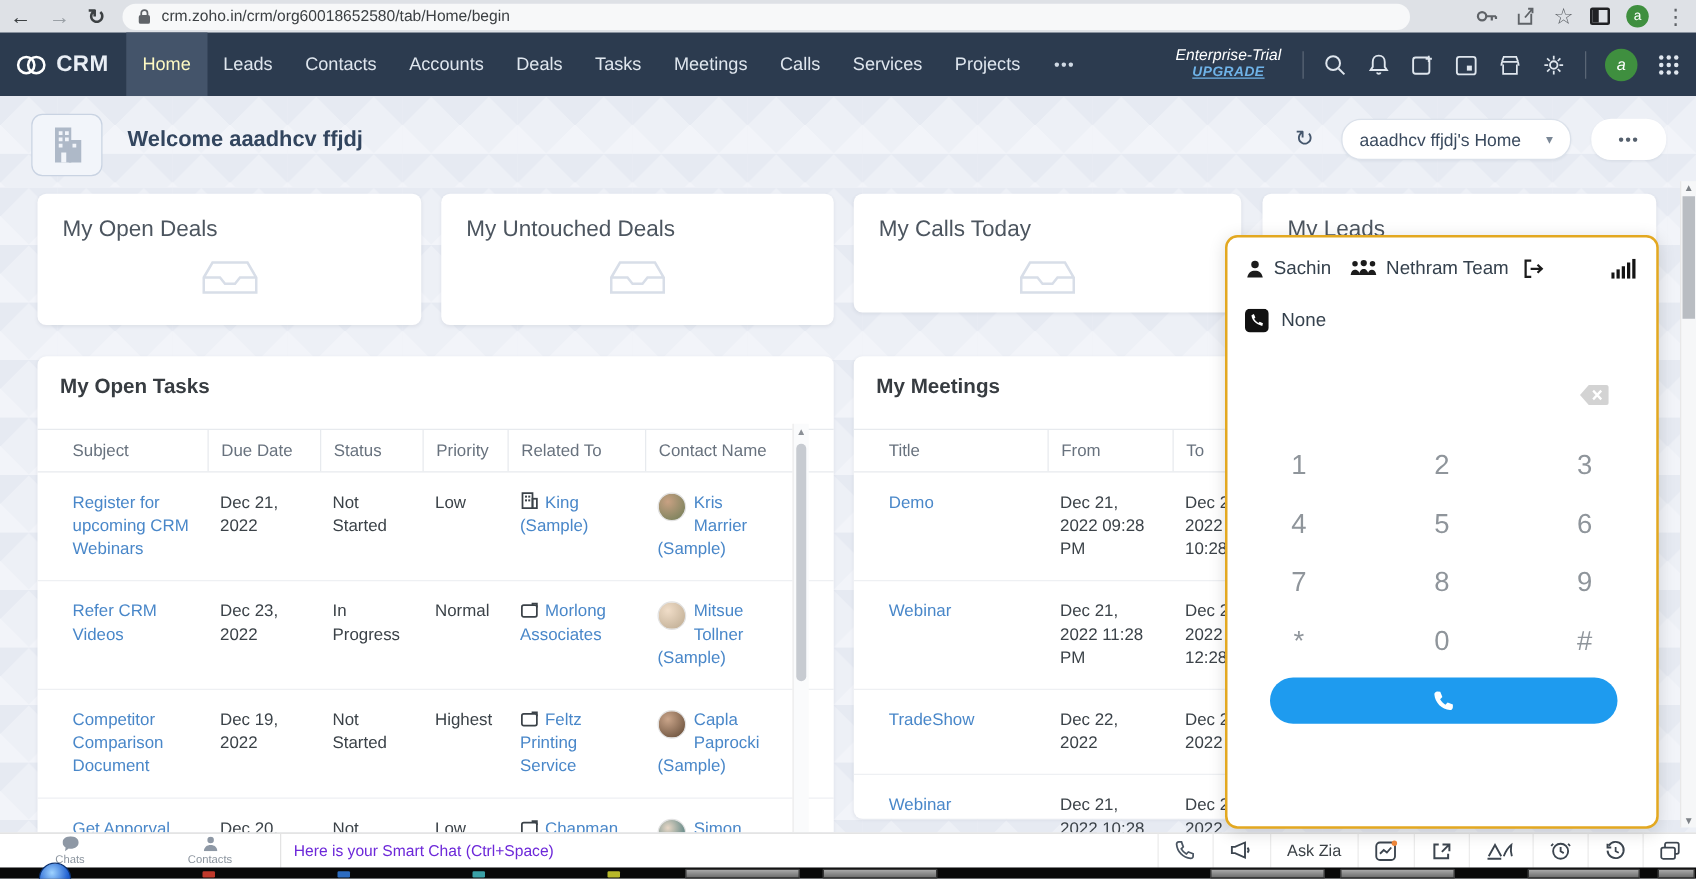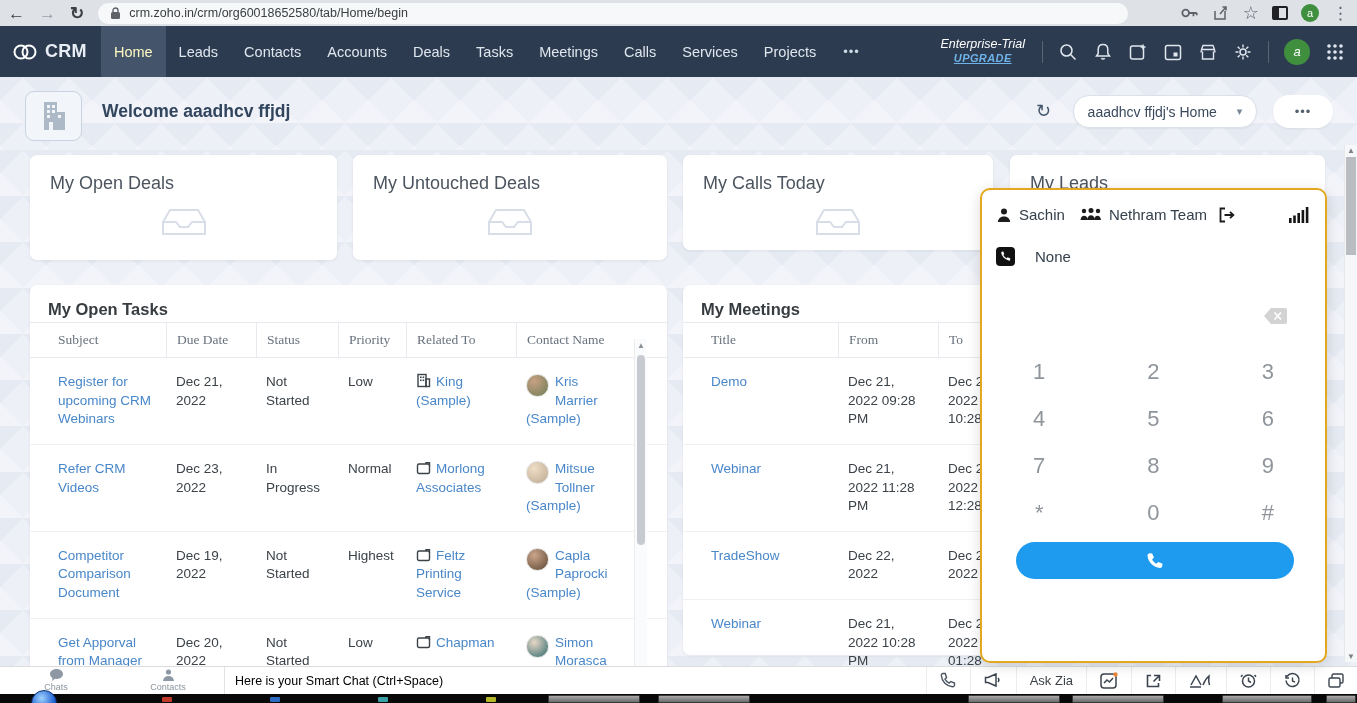--- a/index.html
+++ b/index.html
@@ -54,21 +54,21 @@
   .main { position:absolute; top:150px; left:0; width:1357px; height:516px; overflow:hidden; }
   .card { position:absolute; background:#fff; border-radius:7px; box-shadow:0 1px 3px rgba(45,62,89,.08); }
   .card-title { font-size:18px; color:#4c555f; padding:18px 0 0 20px; }
   .tray { position:absolute; left:50%; top:52px; transform:translateX(-50%); }
   .sec-title { font-size:16.5px; font-weight:700; color:#373c41; padding:15px 0 0 18px; }
 
   
   .tbl-head, .tbl-row { display:grid; padding-left:28px; padding-right:36px; }
   .tasks-grid { grid-template-columns:108px 90px 82px 68px 110px auto; }
   .meet-grid { grid-template-columns:127px 100px auto; }
-  .tbl-head { margin-top:3px; border-top:1px solid #e7eaee; border-bottom:1px solid #e7eaee;font-family:Liberation Serif, serif; }
+  .tbl-head { margin-top:24px; border-top:1px solid #e7eaee; border-bottom:1px solid #e7eaee; }
   .tbl-head > div { font-size:13.5px; color:#68727e; padding:9px 8px 9px 0; }
   .tbl-head > div + div { border-left:1px solid #e7eaee; padding-left:10px; }
   .tbl-row { border-bottom:1px solid #eef0f3; }
   .tbl-row > div { font-size:13.5px; color:#3b4248; padding:15px 10px 15px 0; line-height:1.38; }
   .tbl-row > div + div { padding-left:10px; }
   .lnk { color:#4987c9; cursor:pointer; }
   .rel-ic { display:inline-block; vertical-align:-2px; margin-right:5px; }
   .c-avatar { float:left; width:23px; height:23px; border-radius:50%; margin:1px 6px 2px 0; border:1px solid #e2e2e2; }
   .av1 { background:radial-gradient(circle at 35% 30%, #c8a183, #6d7c55); }
   .av2 { background:radial-gradient(circle at 35% 30%, #f0ddc8, #bba98f); }
@@ -84,34 +84,34 @@
   .page-scroll { position:absolute; right:0; top:145px; width:13px; height:517px; background:#f6f7f8; border-left:1px solid #e8e8e8; }
   .page-scroll .arr { position:absolute; left:0; right:0; text-align:center; font-size:8px; color:#7d8287; }
   .page-scroll .thumb { position:absolute; left:1px; right:1px; top:12px; height:98px; background:#b9bdc2; }
 
   
   .dialer { position:absolute; left:980px; top:188px; width:347px; height:475px; background:#fff; border:2px solid #e3a820; border-radius:10px; box-shadow:0 3px 14px rgba(0,0,0,.14); z-index:50; }
   .d-head { display:flex; align-items:center; gap:7px; padding:16px 16px 0 14px; }
   .d-head .nm { font-size:15px; color:#34404c; margin-right:8px; }
   .d-head .tm { font-size:15px; color:#34404c; }
   .d-sig { margin-left:auto; }
-  .d-line2 { display:flex; align-items:center; gap:20px; padding:24px 16px 0 14px; }
+  .d-line2 { display:flex; align-items:center; gap:10px; padding:24px 16px 0 14px; }
   .d-line2 .nm { font-size:15px; color:#34404c; }
   .d-backspace { position:absolute; right:38px; top:118px; cursor:pointer; }
   .keypad { position:absolute; left:0; right:0; top:158px; }
   .key-row { display:flex; }
   .key { flex:1; text-align:center; font-size:22px; color:#8f959b; height:47px; line-height:47px; cursor:pointer; }
   .call-btn { position:absolute; left:34px; top:352px; width:278px; height:37px; background:#1e9bef; border-radius:19px; display:flex; align-items:center; justify-content:center; cursor:pointer; }
 
   
   .chat-bar { position:absolute; top:666px; left:0; width:1357px; height:28px; background:#fff; border-top:1px solid #dcdcdc; display:flex; align-items:center; }
   .chat-tab { width:112px; display:flex; flex-direction:column; align-items:center; justify-content:center; gap:1px; cursor:pointer; }
   .chat-tab .lbl { font-size:9px; color:#8b949e; }
   .chat-div { width:1px; height:28px; background:#e3e3e3; }
-  .smart-input { flex:1; padding-left:10px; font-size:12.5px; color:#000000; cursor:text; }
+  .smart-input { flex:1; padding-left:10px; font-size:12.5px; color:#6d28d9; cursor:text; }
   .cb-right { display:flex; align-items:center; height:28px; }
   .cb-item { height:28px; display:flex; align-items:center; justify-content:center; padding:0 13px; cursor:pointer; border-left:1px solid #ececec; }
   .cb-item.txt { font-size:13px; color:#3c4247; }
 
   
   .taskbar { position:absolute; bottom:0; left:0; width:1357px; height:9px; background:#090909; }
   .orb { position:absolute; left:31px; top:-4px; width:26px; height:26px; border-radius:50%; background:radial-gradient(circle at 40% 30%, #9fd3ff, #1f5fd0 60%, #0b3a8f); border:1px solid #0a2f6e; }
   .tb-btn { position:absolute; top:1px; height:8px; border-radius:1px; background:linear-gradient(#a8a8a8, #6c6c6c); border:1px solid #3a3a3a; }
   .tb-dot { position:absolute; top:3px; width:10px; height:5px; border-radius:1px; }
 </style>

